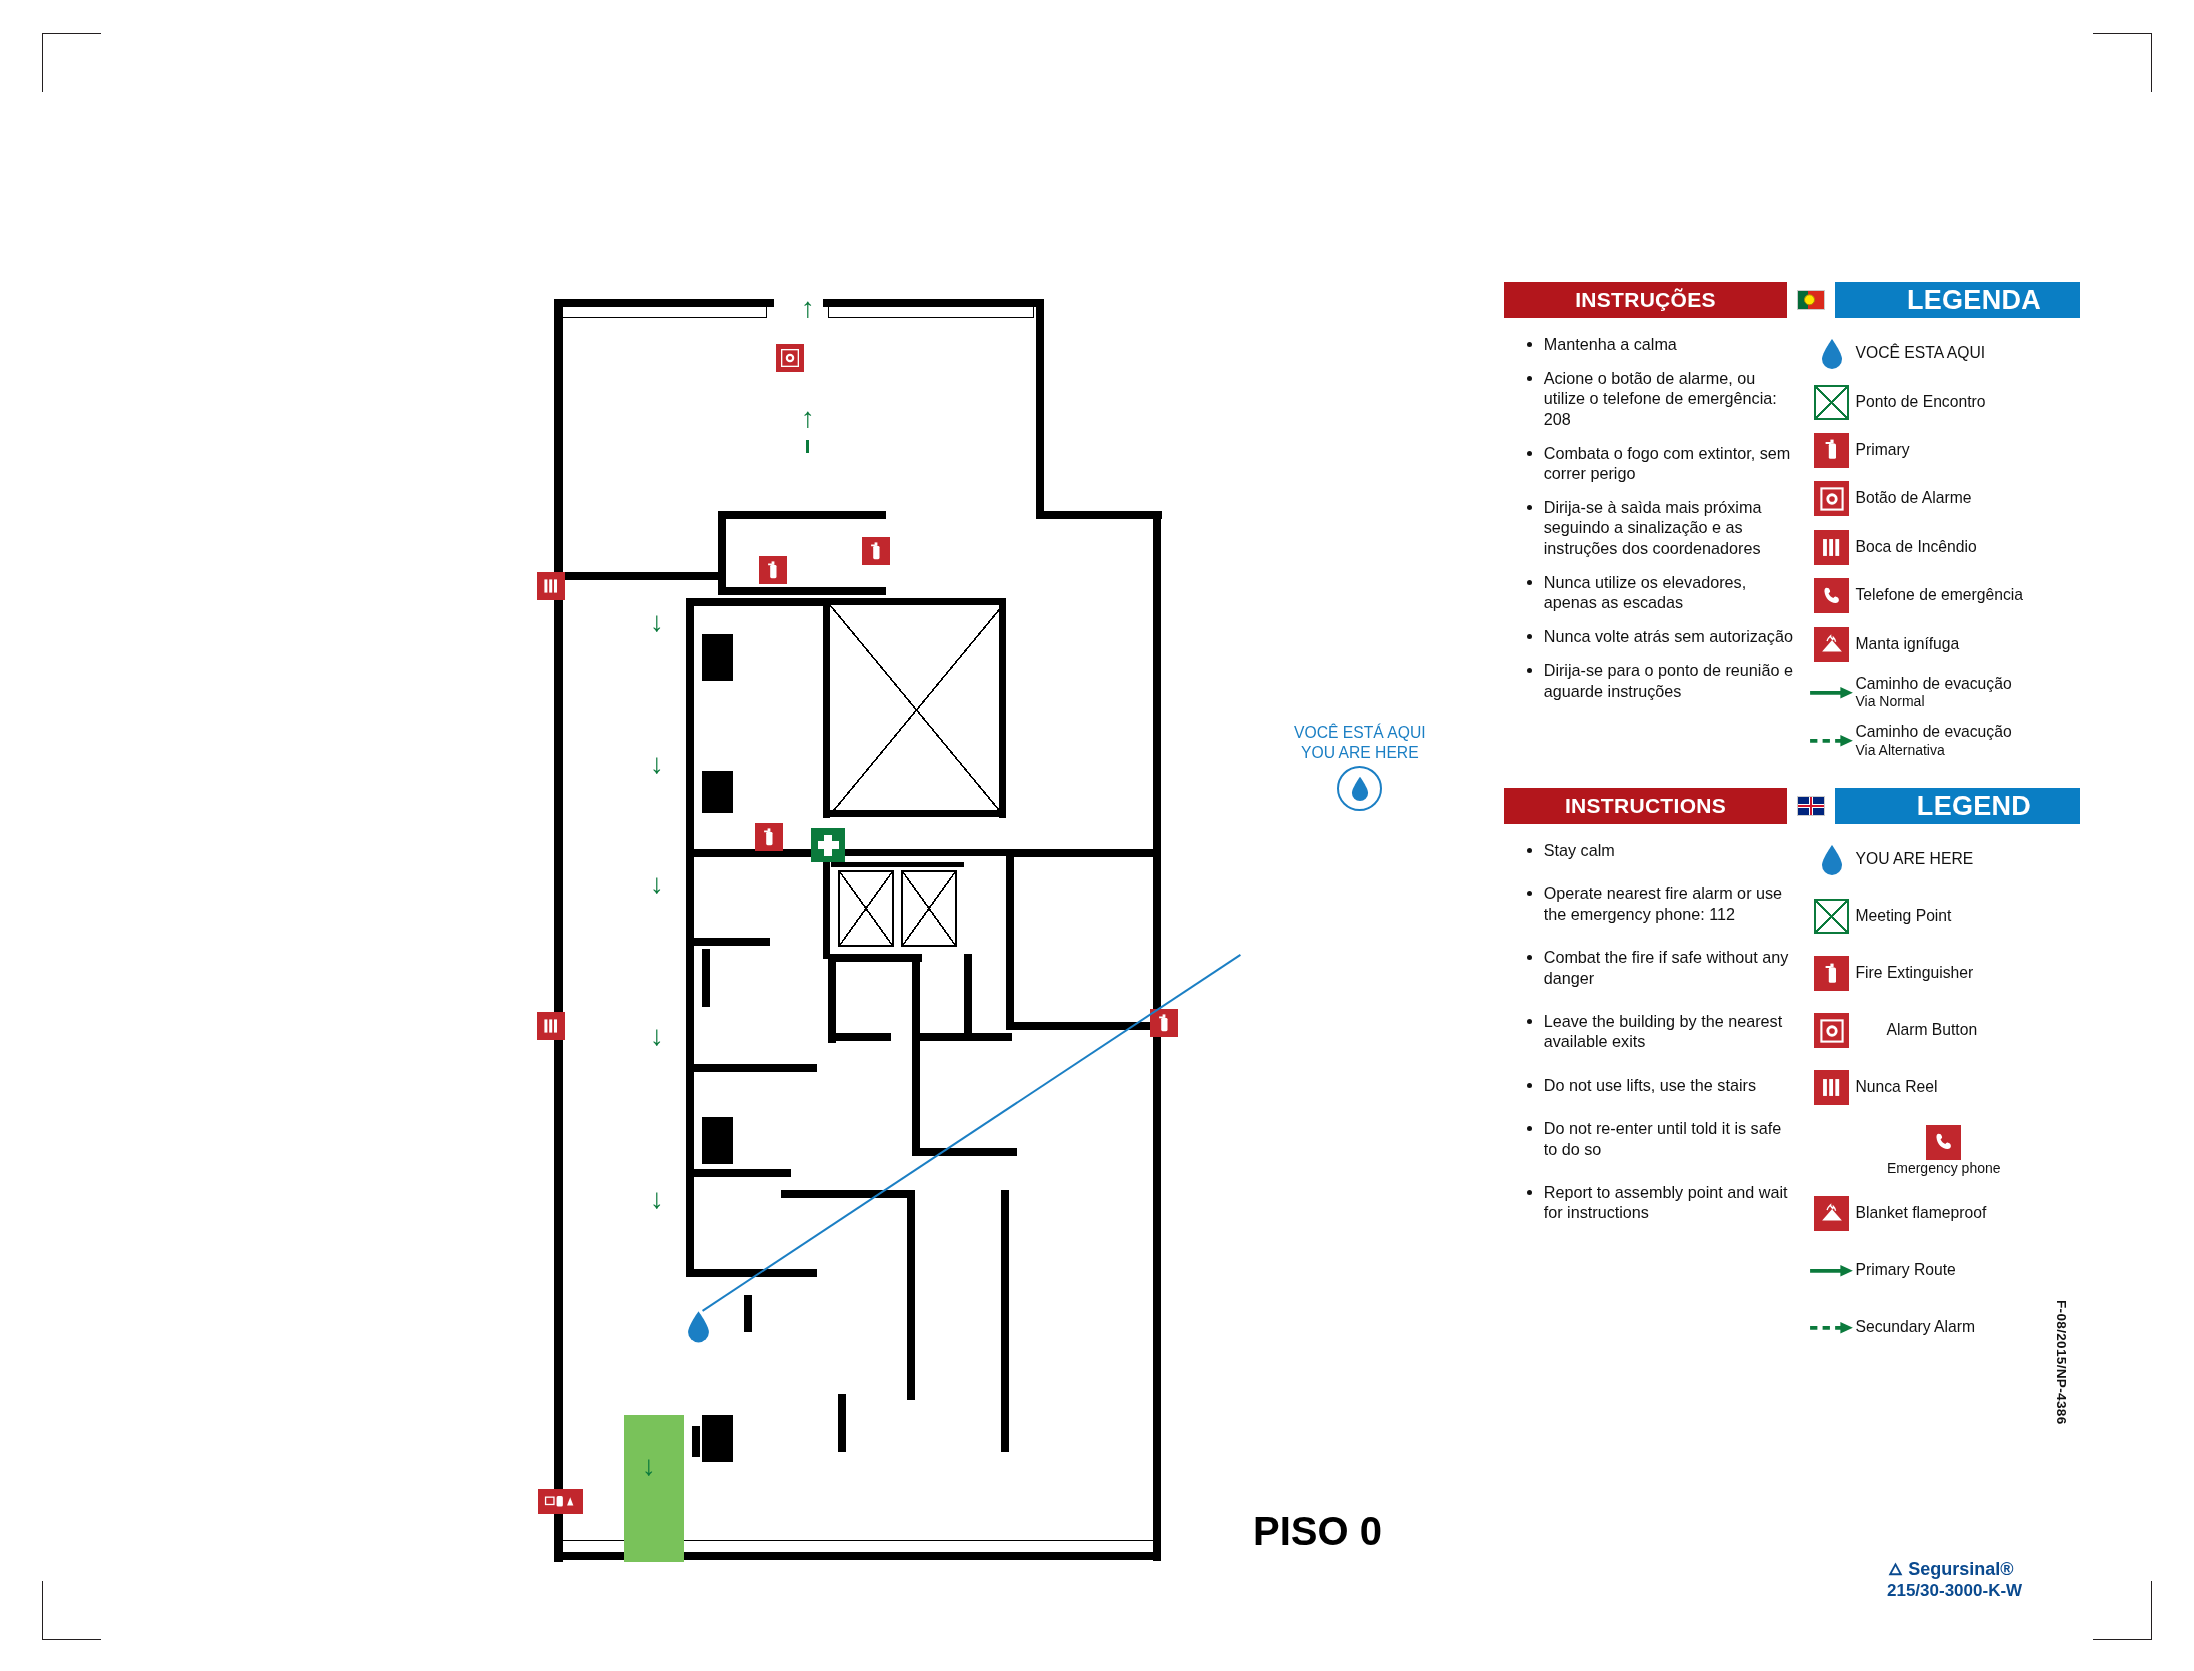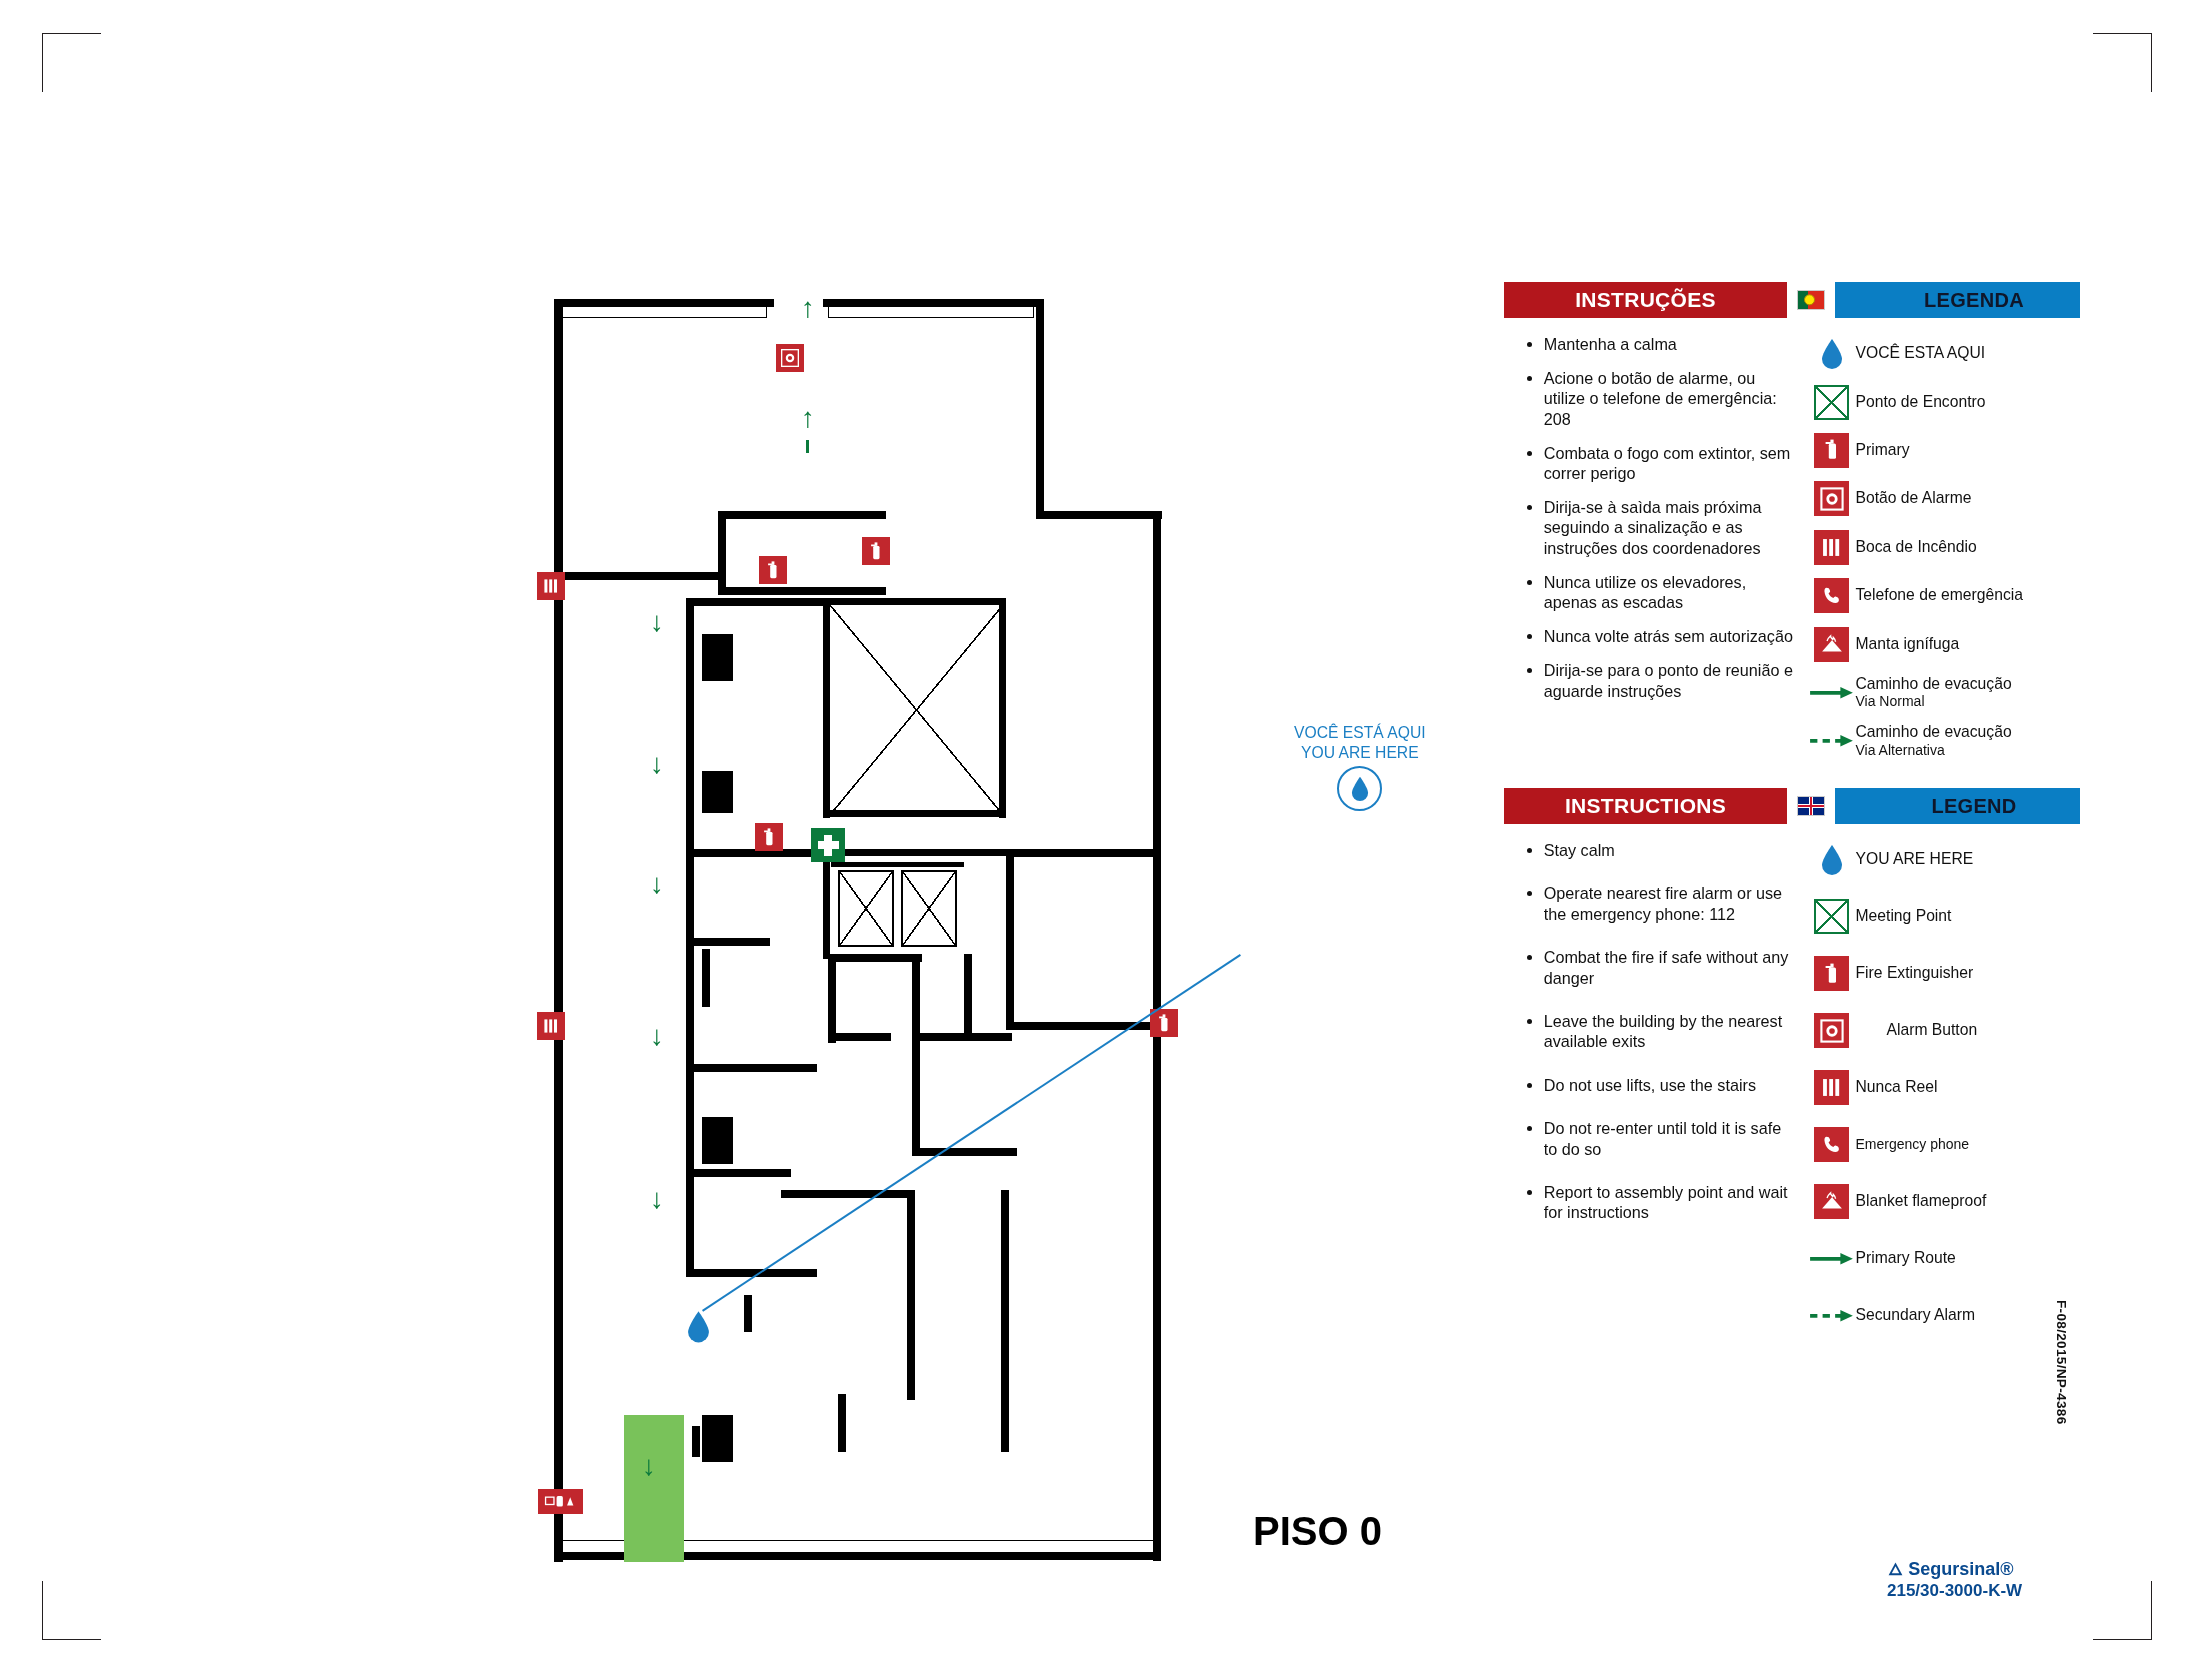--- a/index.html
+++ b/index.html
@@ -200,22 +200,22 @@
   }
   .bar-flag {
     width: 48px;
     background: #ffffff;
     display: flex;
     align-items: center;
     justify-content: center;
   }
   .bar-blue {
     background: #0a7ec4;
-    color: #0f172a;
-    font-size: 20px;
+    color: #ffffff;
+    font-size: 27px;
     font-weight: bold;
     display: flex;
     align-items: center;
     justify-content: center;
     flex: 1;
     letter-spacing: 0.3px;
     padding-left: 33px;
   }
   .flag-pt {
     width: 28px; height: 20px;
@@ -759,21 +759,21 @@
                 <svg width="23" height="23" viewBox="0 0 30 30">
                   <rect x="4" y="4" width="5" height="22" fill="#fff"></rect>
                   <rect x="12" y="4" width="5" height="22" fill="#fff"></rect>
                   <rect x="20" y="4" width="5" height="22" fill="#fff"></rect>
                 </svg>
               </span>
           </span>
           <span class="leg-txt">Nunca Reel</span>
         </div>
 
-        <div class="leg-item" style="margin-bottom:17px;">
+        <div class="leg-item" style="margin-bottom:17px;flex-direction:column;">
           <span class="leg-ico">
             <span class="sq-red">
                 <svg width="22" height="22" viewBox="0 0 32 32">
                   <path d="M8 4 c3 0 4 1 5 4 c1 2 -1 3 -2 4 c1 3 4 6 7 7 c1 -1 2 -3 4 -2 c3 1 4 2 4 5 c0 2 -2 4 -5 4 C13 26 6 19 5 9 C5 6 6 4 8 4 Z" fill="#fff"></path>
                 </svg>
               </span>
           </span>
           <span class="leg-txt" style="font-size:14px;">Emergency phone</span>
         </div>
 

